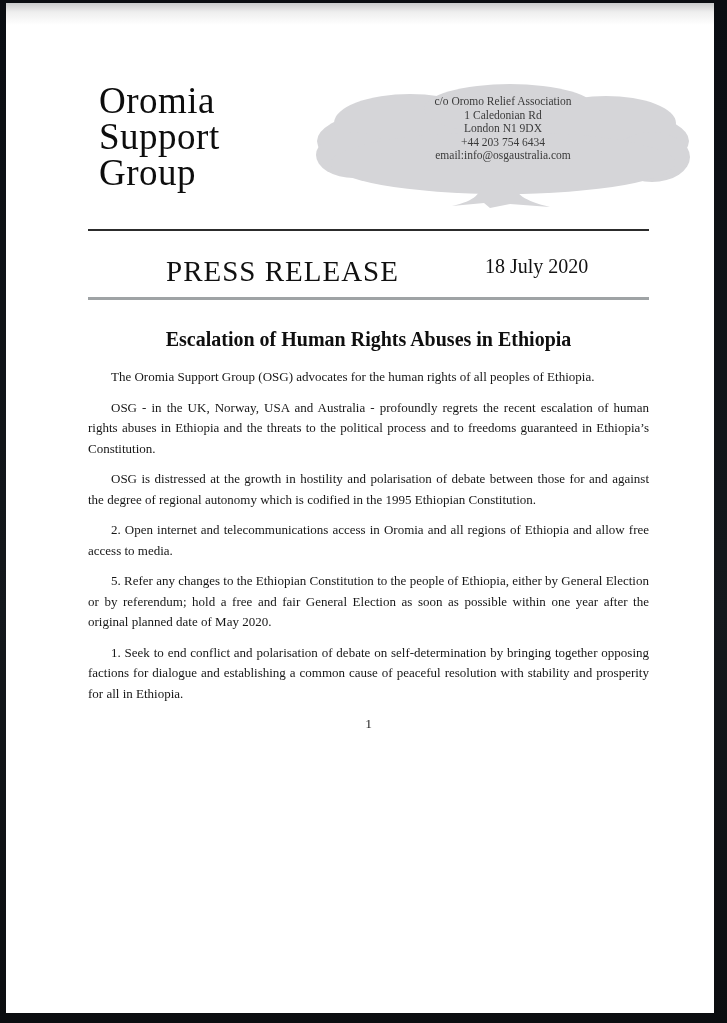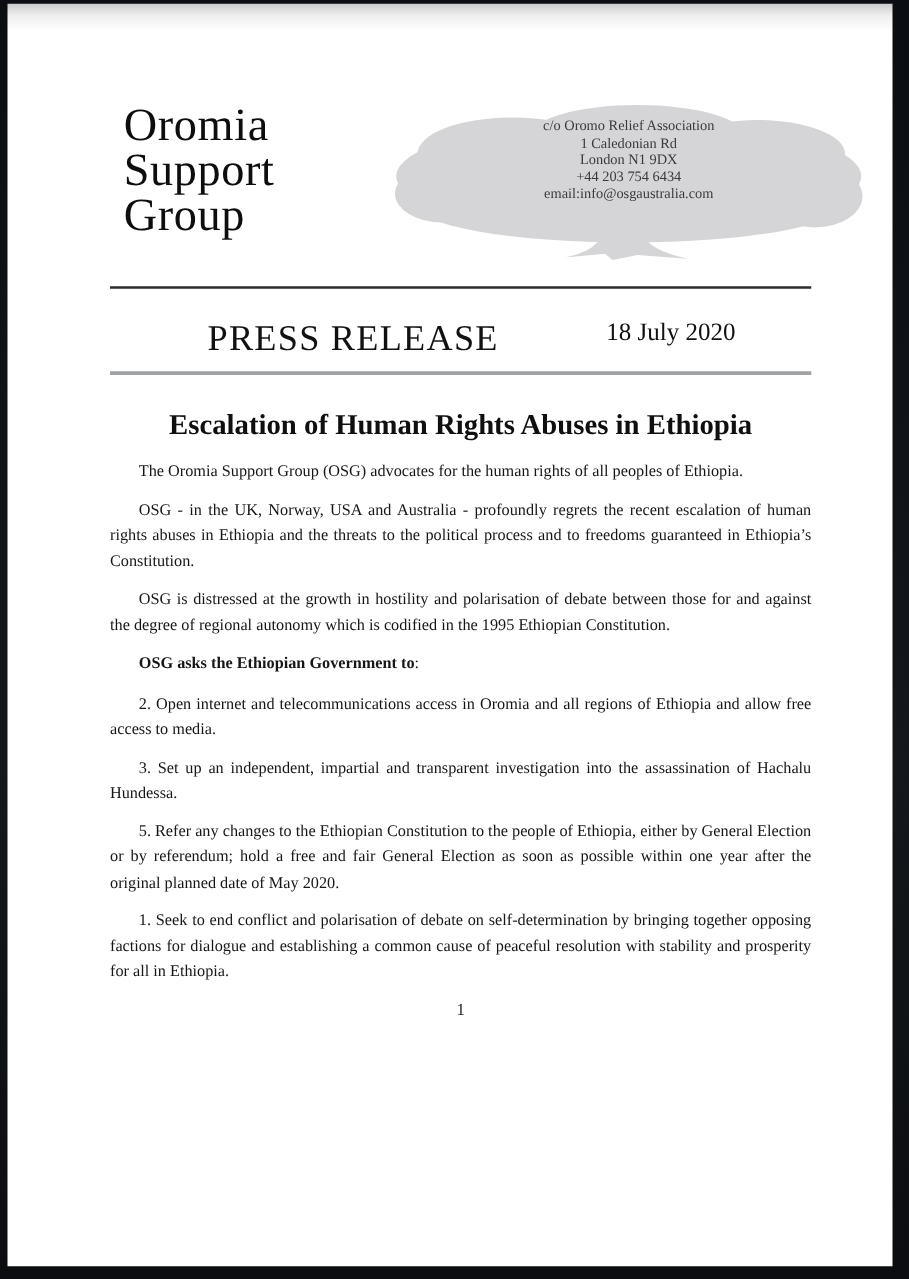--- a/index.html
+++ b/index.html
@@ -33,21 +33,21 @@
   
   .content{padding:0 65px 0 82px;}
   .rule-dark{height:2px;background:#2c2c2c;margin-top:21px;}
   .pr-row{display:flex;align-items:flex-start;margin-top:24px;height:37px;gap:26px;}
   .pr-label{font-size:29px;letter-spacing:1px;margin-left:78px;color:#111;}
   .pr-date{font-size:20px;margin-left:60px;color:#111;}
   .rule-gray{height:3px;background:#9fa3a5;margin-top:5px;}
   
   .title{
     margin:26px 0 14px 0;text-align:center;
-    font-size:23px;font-weight:bold;color:#0f0f0f;line-height:27px;
+    font-size:20px;font-weight:bold;color:#0f0f0f;line-height:27px;
   }
   .para{
     margin:0 0 10px 0;
     font-size:13px;line-height:20.5px;
     text-align:justify;text-indent:23px;color:#161616;
   }
   .heading{margin-bottom:12px;}
   .heading .b{font-weight:bold;}
   .page-number{margin-top:12px;text-align:center;font-size:13.5px;color:#2a2a2a;}
 </style>
@@ -96,24 +96,22 @@
       </div>
 
       <div class="rule-gray"></div>
 
       <div class="title">Escalation of Human Rights Abuses in Ethiopia</div>
 
       <p class="para">The Oromia Support Group (OSG) advocates for the human rights of all peoples of Ethiopia.</p>
       <p class="para">OSG - in the UK, Norway, USA and Australia - profoundly regrets the recent escalation of human rights abuses in Ethiopia and the threats to the political process and to freedoms guaranteed in Ethiopia’s Constitution.</p>
       <p class="para">OSG is distressed at the growth in hostility and polarisation of debate between those for and against the degree of regional autonomy which is codified in the 1995 Ethiopian Constitution.</p>
 
-      <p class="para heading"><span class="b">OSG asks the Ethiopian Government to</span><span>:</span></p>
 
       <p class="para">2. Open internet and telecommunications access in Oromia and all regions of Ethiopia and allow free access to media.</p>
-      <p class="para">3. Set up an independent, impartial and transparent investigation into the assassination of Hachalu Hundessa.</p>
       <p class="para">5. Refer any changes to the Ethiopian Constitution to the people of Ethiopia, either by General Election or by referendum; hold a free and fair General Election as soon as possible within one year after the original planned date of May 2020.</p>
       <p class="para">1. Seek to end conflict and polarisation of debate on self-determination by bringing together opposing factions for dialogue and establishing a common cause of peaceful resolution with stability and prosperity for all in Ethiopia.</p>
 
       <div class="page-number">1</div>
     </div>
 
   </div>
 </div>
 
 </body></html>

